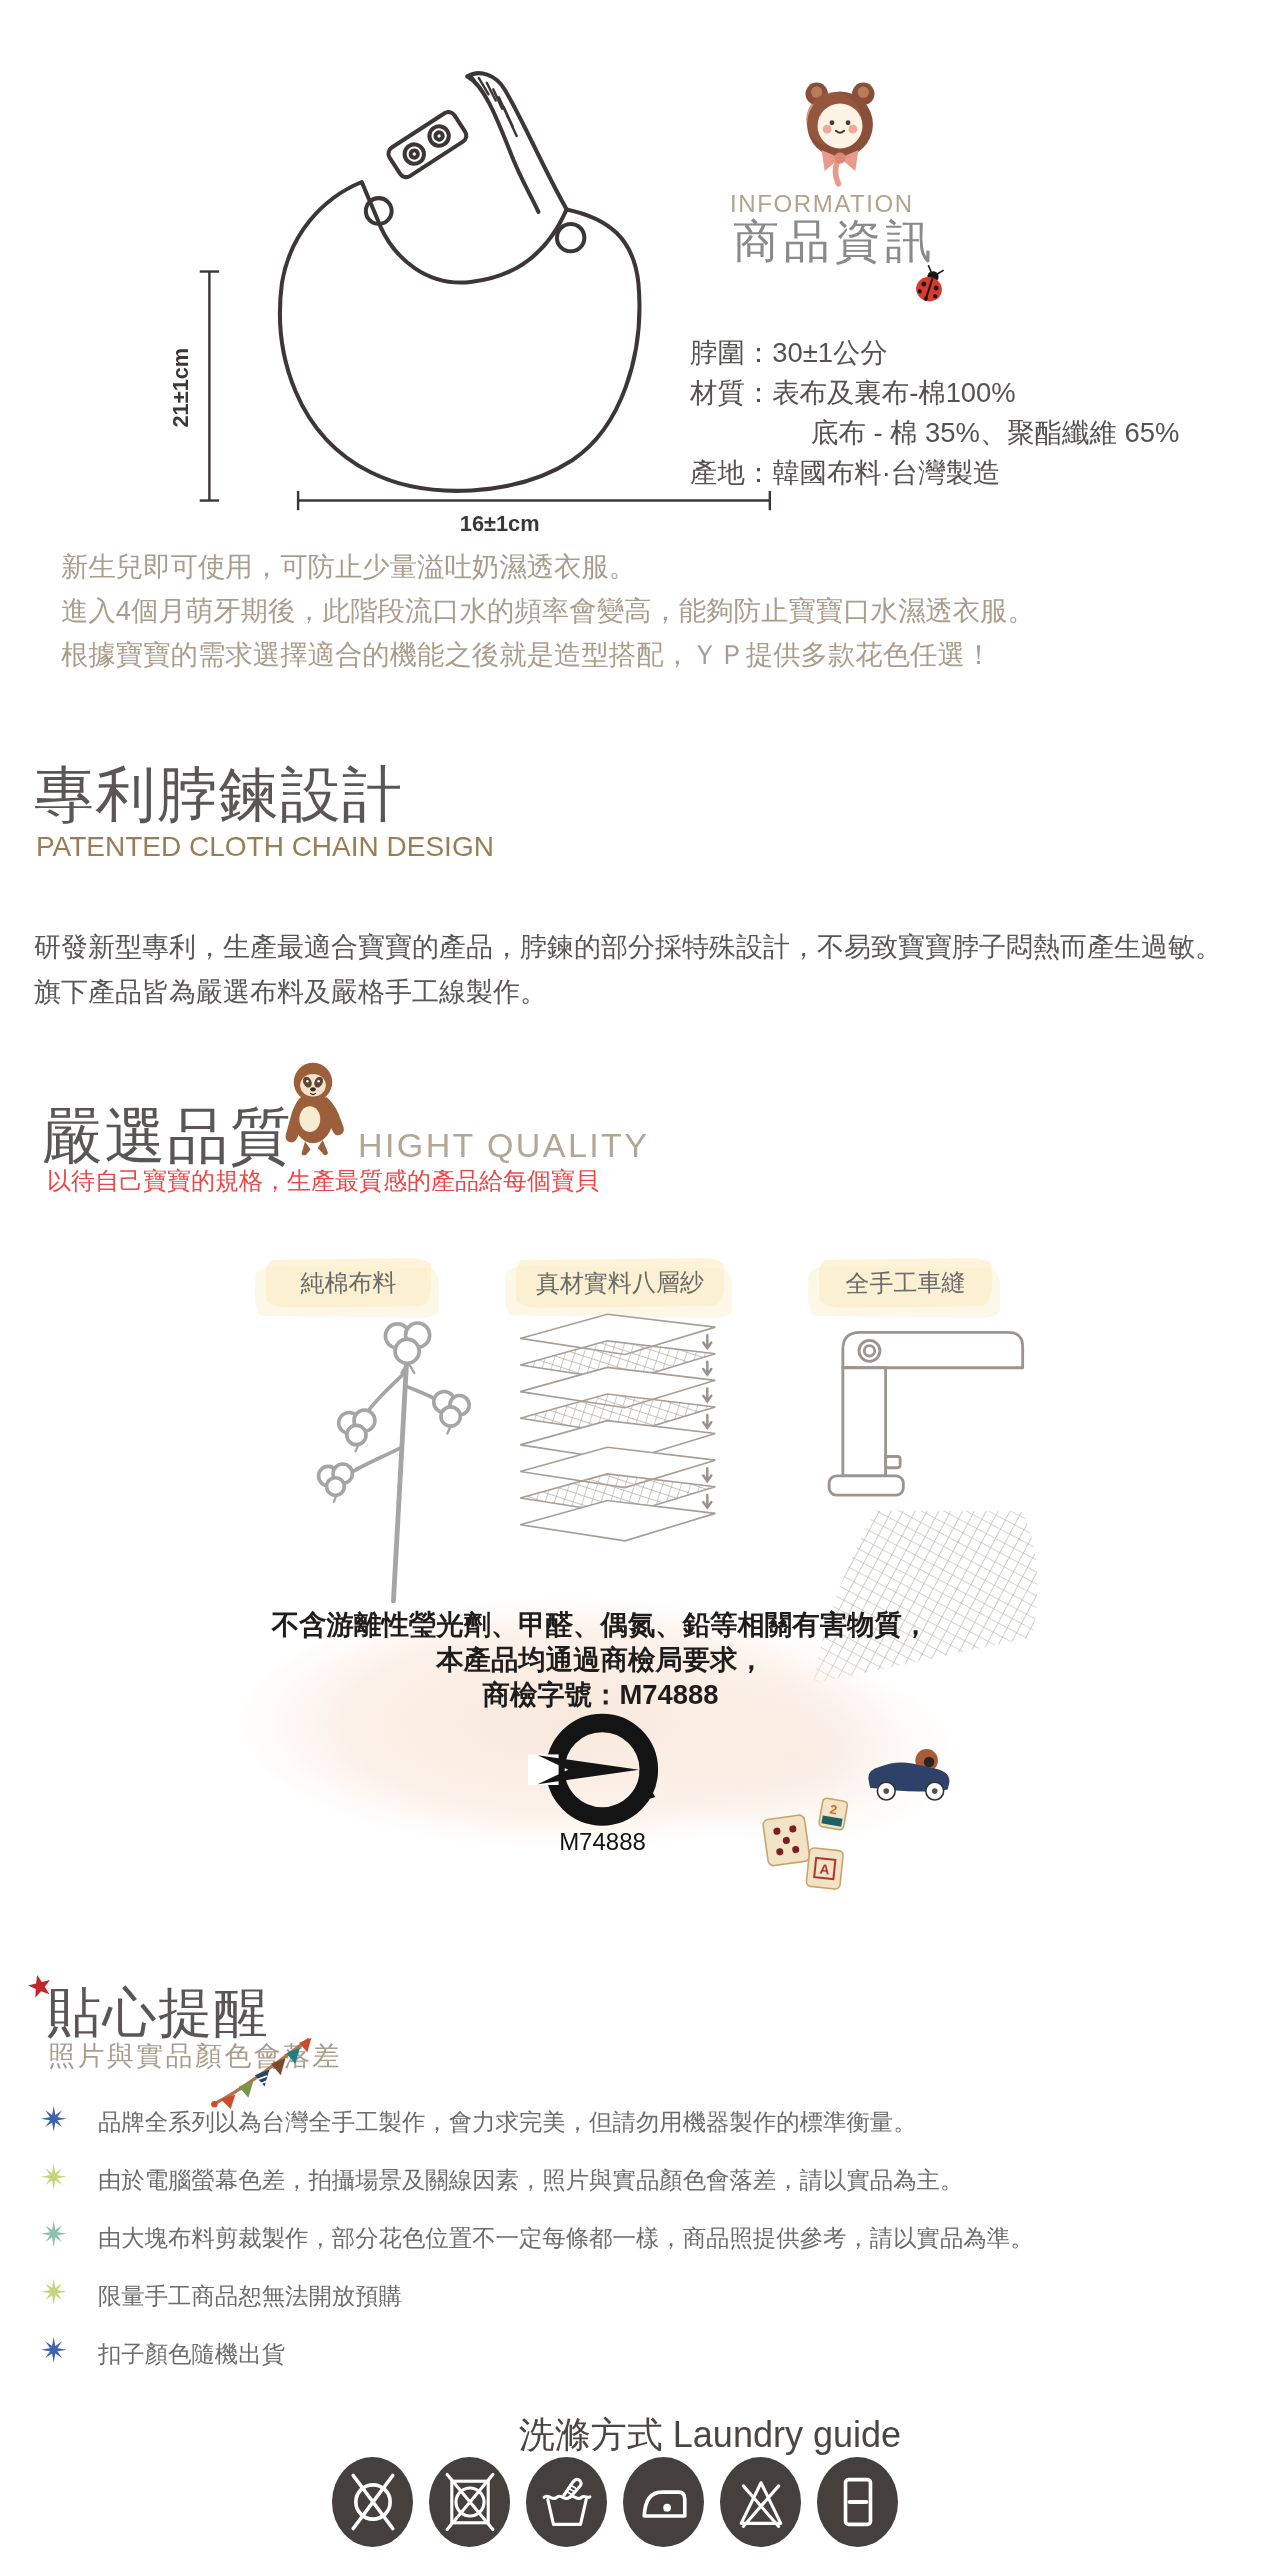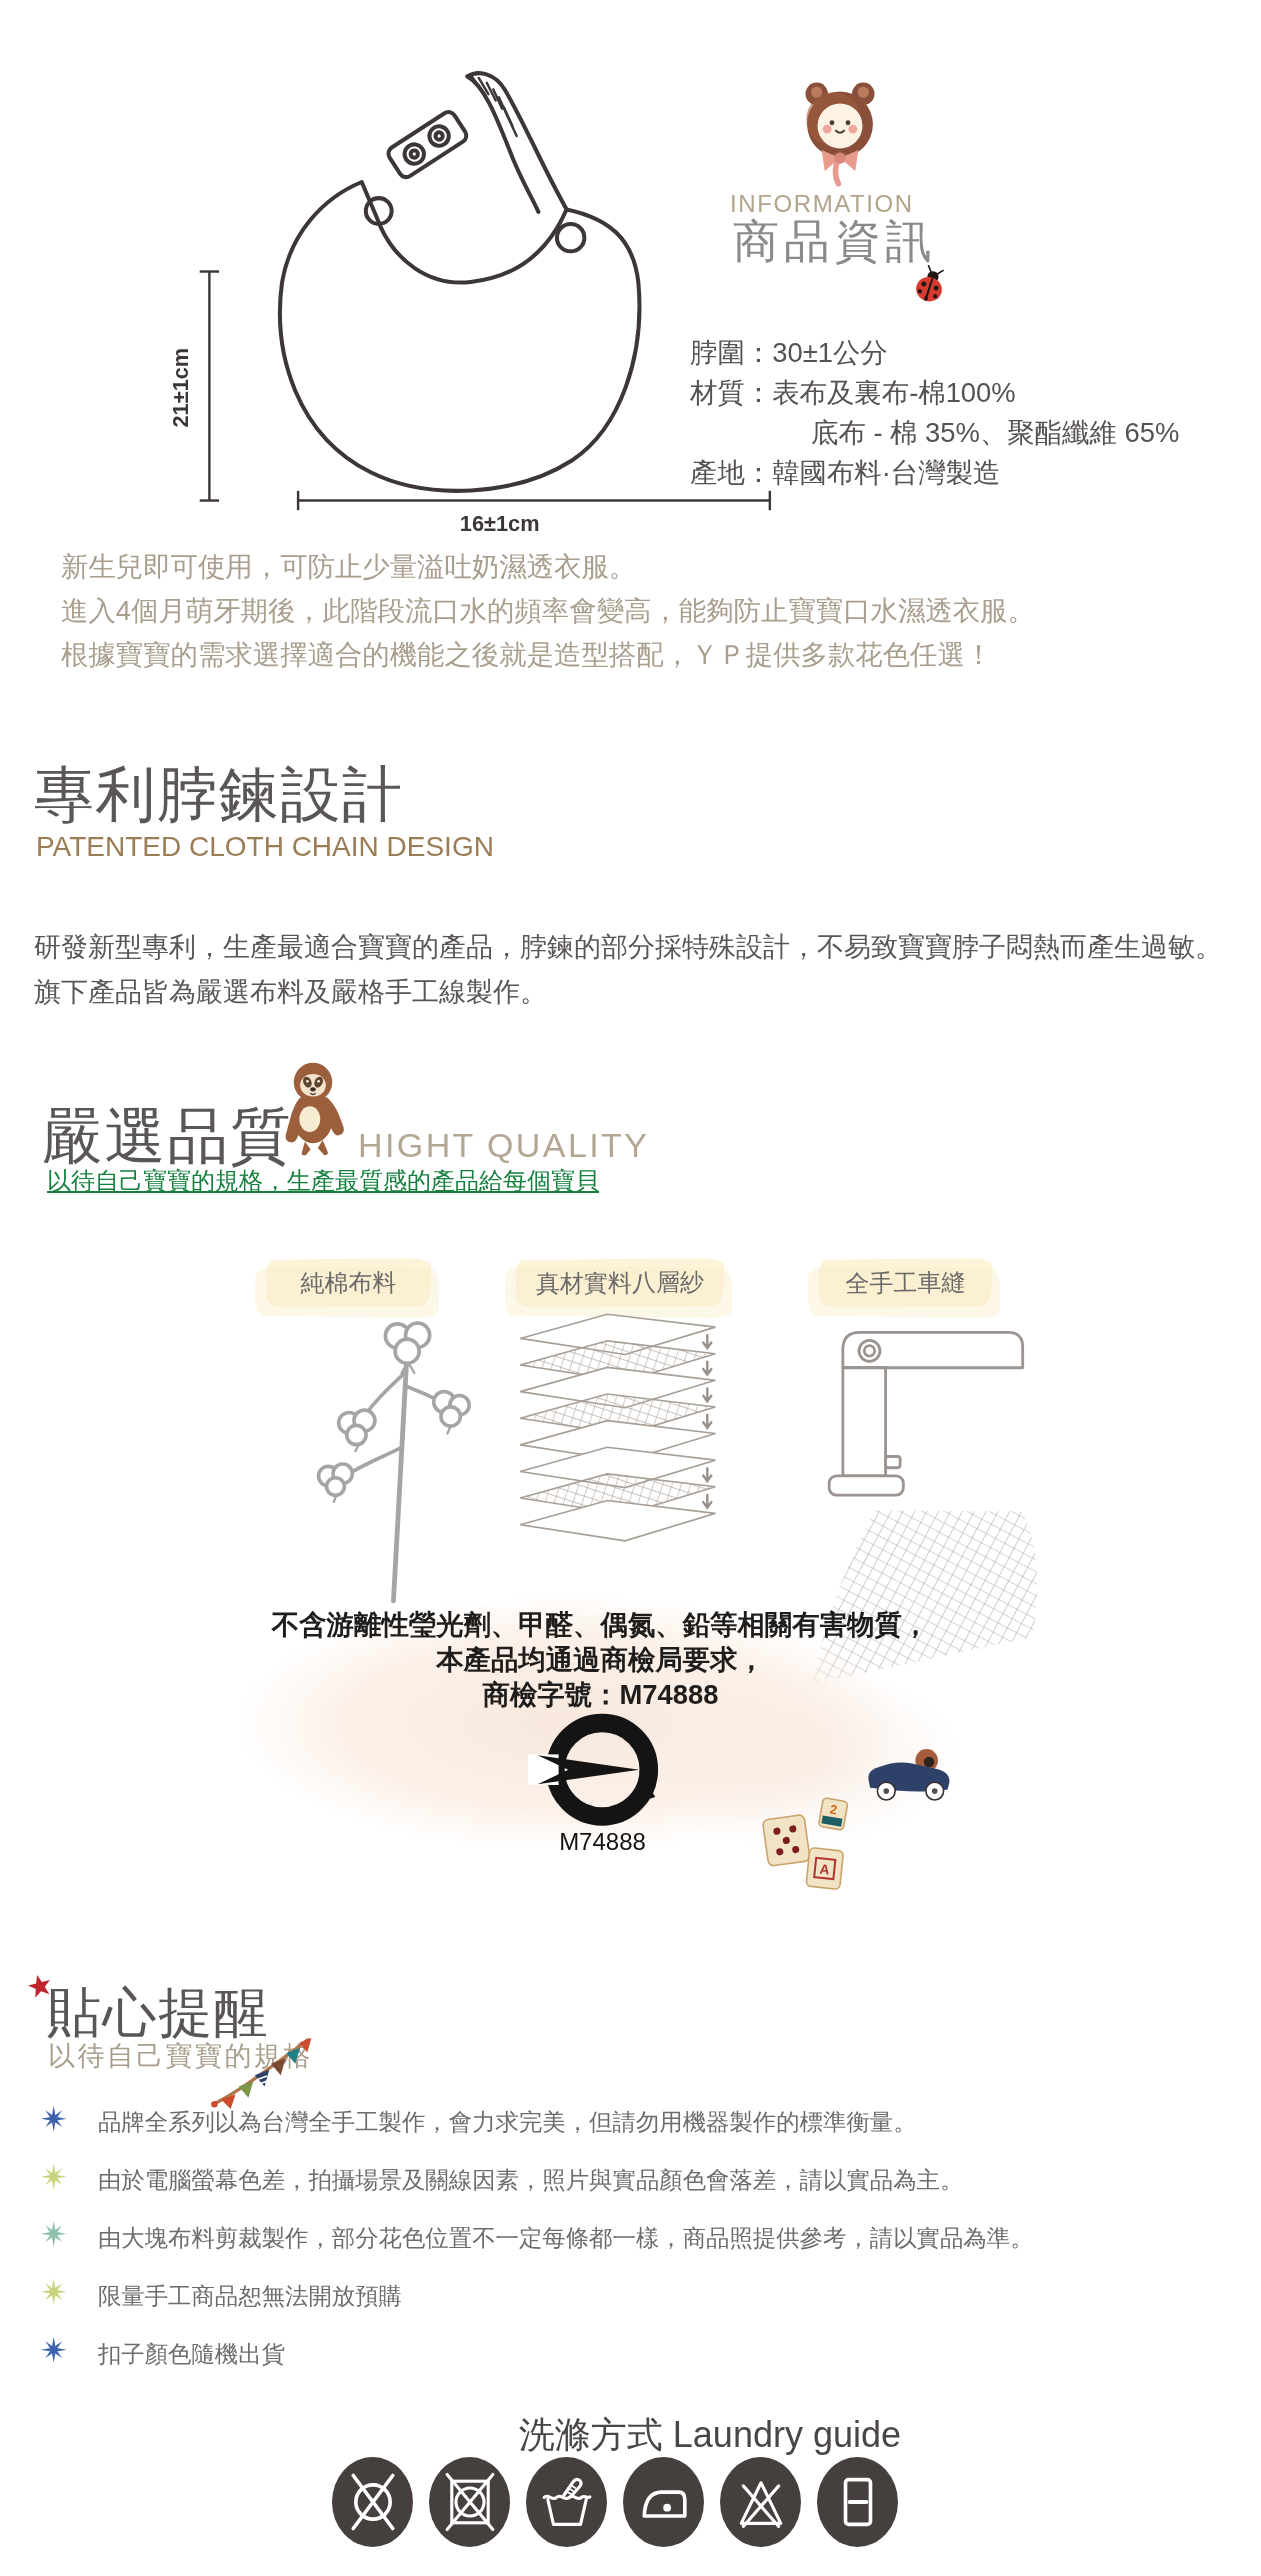--- a/index.html
+++ b/index.html
@@ -15,21 +15,21 @@
   
   .intro{left:61px;top:545px;width:1178px;font-size:27.4px;line-height:44px;color:#a99e8d;}
   
   .patent-title{left:34px;top:755px;font-size:60px;font-weight:500;color:#5a5655;letter-spacing:1.6px;}
   .patent-sub{left:36px;top:831px;font-size:28px;color:#9a7d55;}
   .patent-cert{left:34px;top:878px;font-size:31px;font-weight:bold;color:#484443;}
   .patent-body{left:34px;top:925px;width:1210px;font-size:27px;line-height:45px;color:#5a5655;}
   
   .q-title{left:42px;top:1096px;font-size:61px;font-weight:500;color:#5a5655;letter-spacing:1.6px;}
   .q-sub{left:358px;top:1126px;font-size:34px;color:#b3a793;letter-spacing:2.4px;}
-  .q-tagline{left:47px;top:1165px;font-size:24px;color:#15803d;text-decoration:underline;}
+  .q-tagline{left:47px;top:1165px;font-size:24px;color:#ef4444;}
   .brush{background:#fdf3d8;border-radius:8px 21px 11.3px 24px/14.5px 8px 21px 9.7px;
          transform:rotate(-.6deg);}
   .brush:before{content:"";position:absolute;left:-11.3px;right:-8px;top:8px;bottom:-9.7px;
          background:#fbeecd;opacity:.45;border-radius:24px 9.7px 21px 8px/9.7px 19.4px 8px 18px;
          transform:rotate(1.4deg);z-index:-1;}
   .feature-label{position:relative;width:100%;text-align:center;line-height:48px;
          font-size:24px;color:#6a6a6a;font-weight:500;}
   
   .blob{left:182px;top:1569px;width:839px;height:335px;
         background:radial-gradient(ellipse 52% 50% at 46% 46%, #f8e8dd 0%, #fcf1e9 52%, rgba(252,241,233,0) 76%);}
@@ -301,21 +301,21 @@
       <rect x="63" y="70" width="42" height="48" rx="6" fill="#f1e4c6" stroke="#caa36b" stroke-width="2"></rect>
       <rect x="72" y="82" width="24" height="24" fill="none" stroke="#b5332c" stroke-width="2.5"></rect>
       <text x="84" y="101" text-anchor="middle" font-size="17" font-weight="bold" fill="#b5332c">A</text>
     </g>
   </svg>
 
   <svg class="abs" style="left:27px;top:1973px;" width="26" height="27.4" viewBox="0 0 32 34">
     <polygon transform="rotate(-14 16 17)" points="16,2 19.7,12 30,12 21.8,18.5 25,29 16,22.7 7,29 10.2,18.5 2,12 12.3,12" fill="#c0272d"></polygon>
   </svg>
   <div class="abs r-title">貼心提醒</div>
-  <div class="abs r-sub">以待自己寶寶的規格</div>
+  <div class="abs r-sub">照片與實品顏色會落差</div>
 
   <svg class="abs" style="left:208px;top:2033px;" width="105" height="77" viewBox="0 0 130 95">
     <path d="M6,88 C34,76 86,36 124,8" fill="none" stroke="#b0764a" stroke-width="4" stroke-linecap="round"></path>
     <circle cx="8" cy="88" r="4" fill="#cd4a2e"></circle>
     <polygon points="16,82 34,76 28,94" fill="#cd4a2e"></polygon>
     <polygon points="38,66 56,60 50,80" fill="#7a9448"></polygon>
     <polygon points="58,52 76,45 70,66" fill="#2e4168"></polygon>
     <path d="M62,57 l11,-4 M64,63 l10,-4" stroke="#fff" stroke-width="2"></path>
     <polygon points="78,38 96,31 90,52" fill="#7a4a32"></polygon>
     <polygon points="97,25 114,18 108,38" fill="#1f7d86"></polygon>

